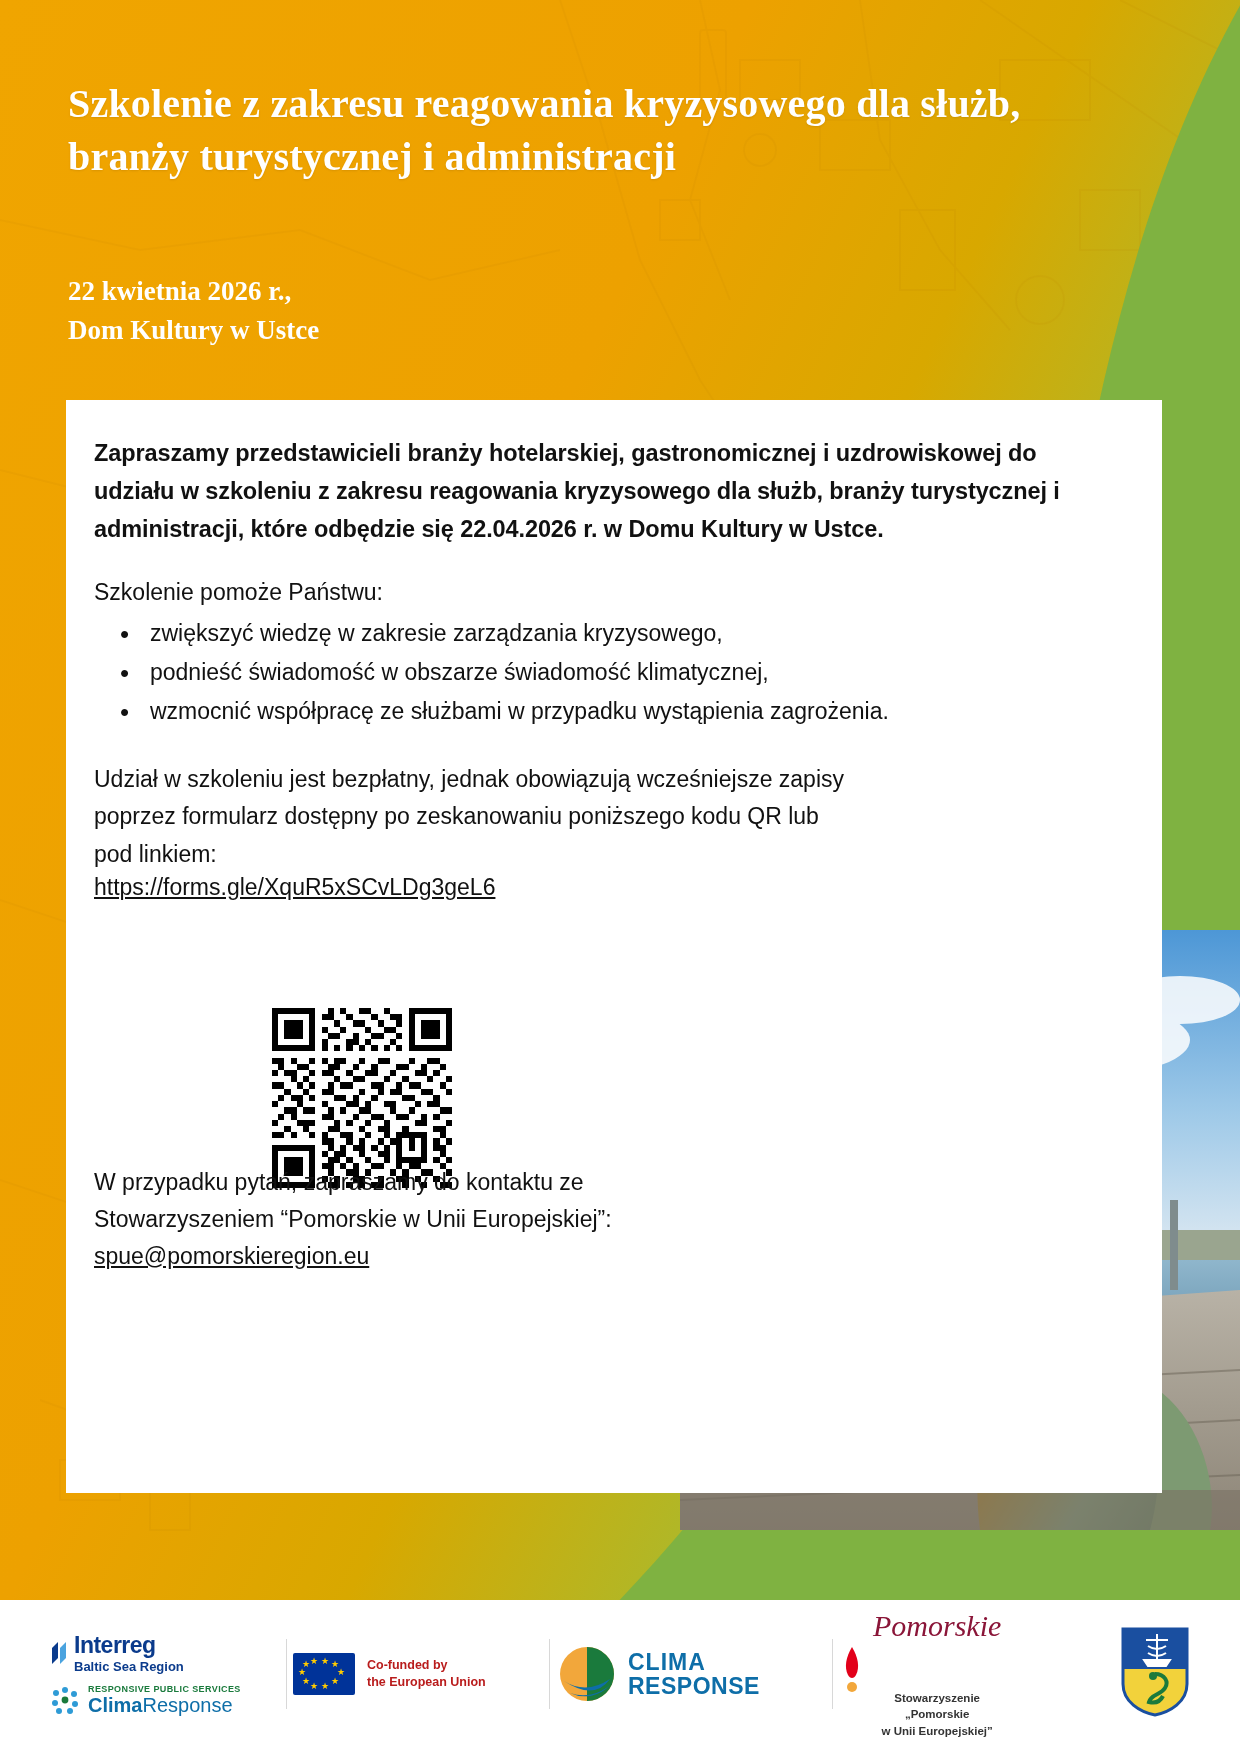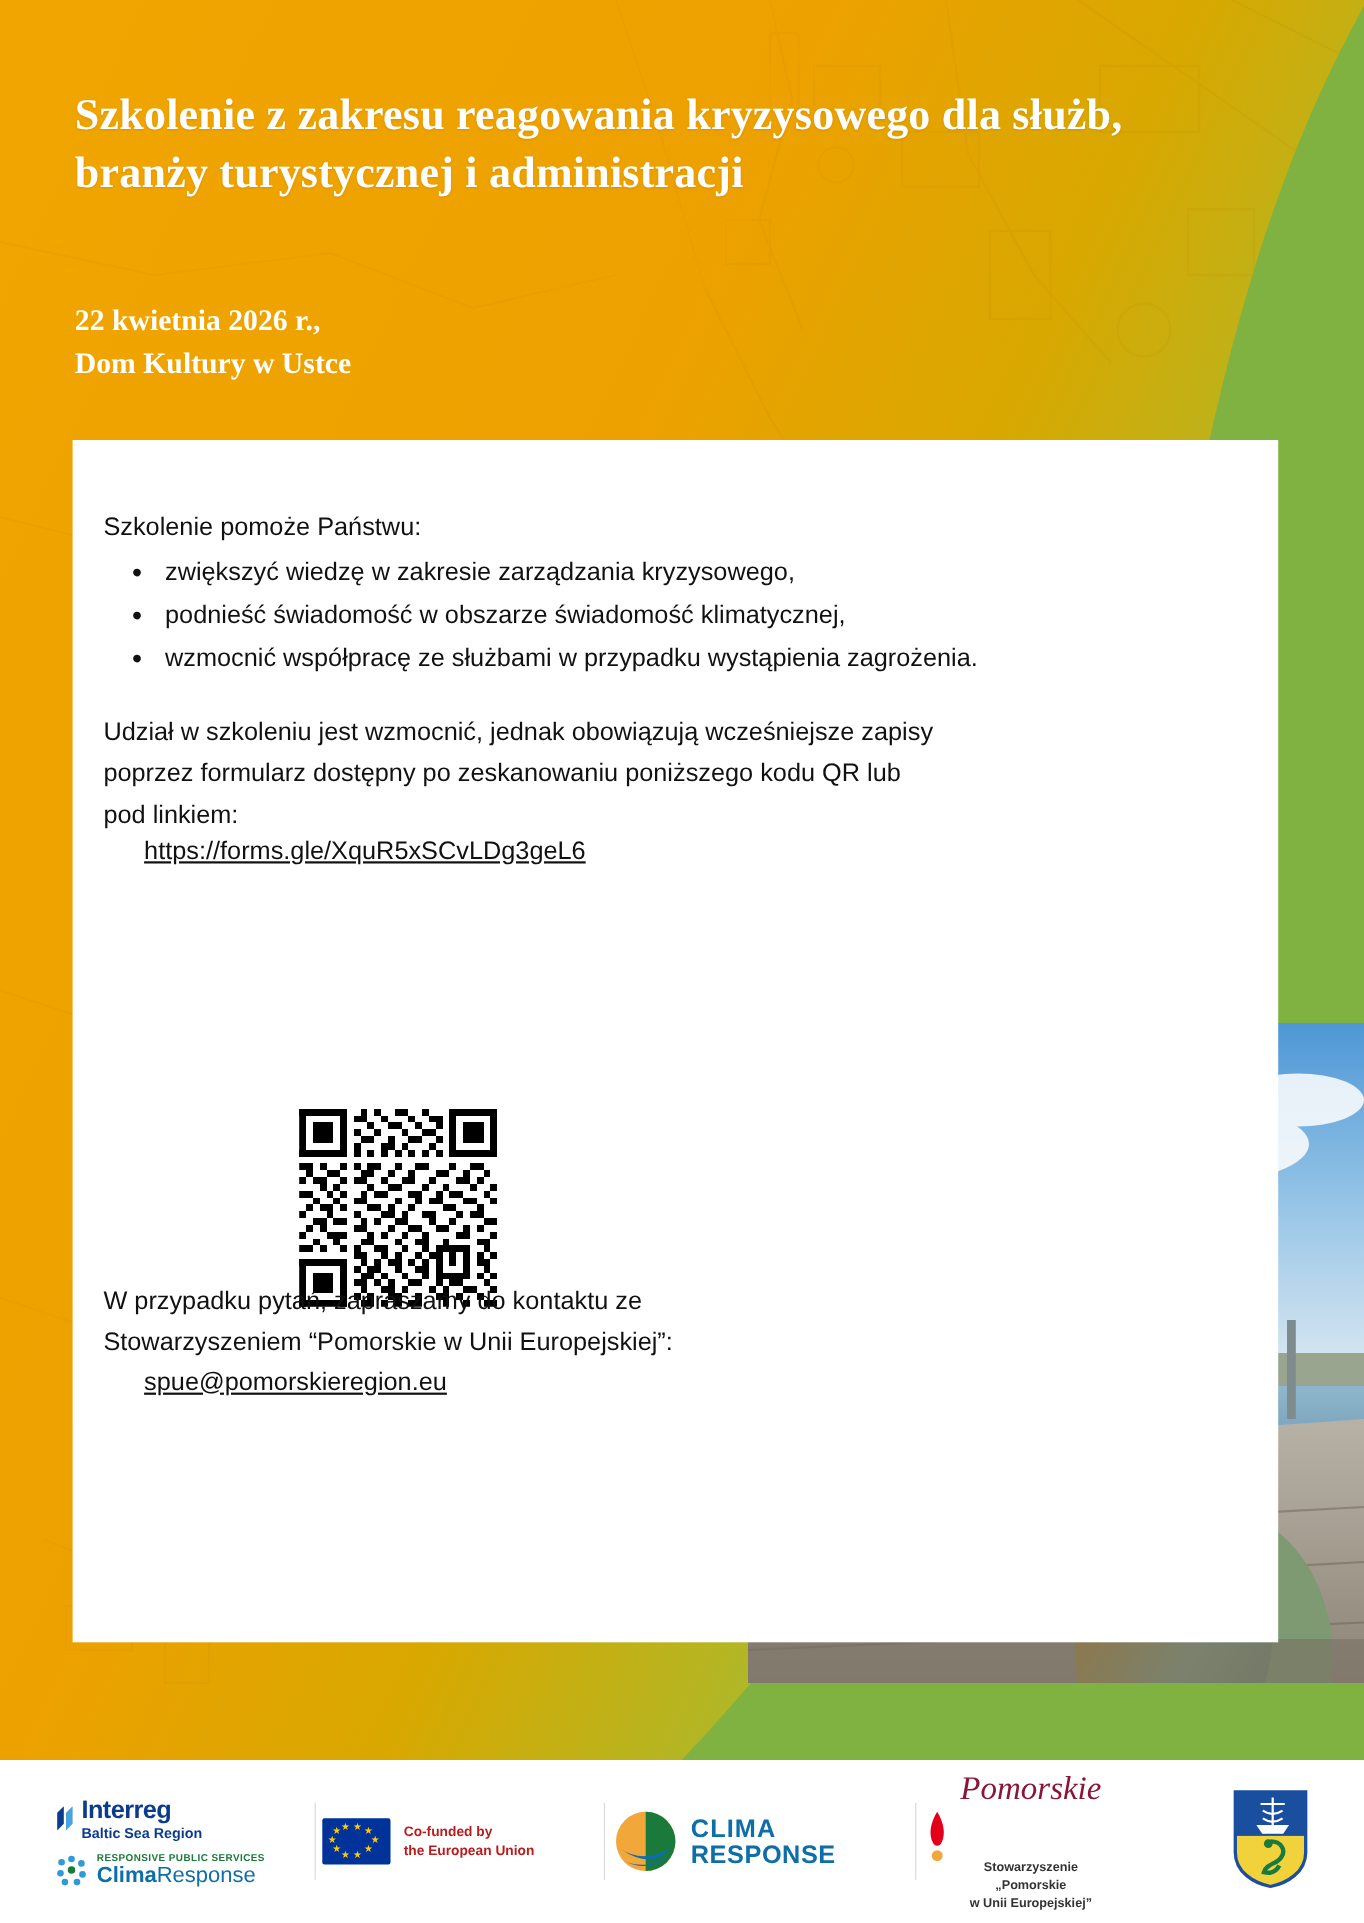--- a/index.html
+++ b/index.html
@@ -73,21 +73,20 @@
   }
   ul.bullets li:before{
     content:"•";position:absolute;left:-26px;top:-2px;font-size:26px;color:#111;
   }
   .para2{
     font-size:23px;color:#111;line-height:1.64;margin-top:30px;width:760px;
   }
   .link{
     color:#111;text-decoration:underline;
     font-size:23px;
-    margin-left:37px;
   }
   .qr-wrap{
     position:absolute;left:206px;top:608px;width:180px;height:180px;
   }
   .qr{width:180px;height:180px;display:block;}
   .contact{
     position:absolute;left:28px;top:764px;width:560px;
     font-size:23px;color:#111;line-height:1.6;
   }
 
@@ -230,29 +229,30 @@
         <path d="M392 300 q14 12 30 2" stroke="#5d7a5f" stroke-width="3" fill="none"></path>
         <path d="M330 340 C300 320 290 280 310 250 C322 232 344 230 352 246 C360 262 350 284 340 296" fill="#9a7c35"></path>
         <path d="M460 450 C510 470 540 540 530 600 L470 600 C486 540 478 490 455 468 Z" fill="#7d9a72"></path>
       </g>
       <rect x="0" y="560" width="560" height="40" fill="#7a7164" opacity="0.6"></rect>
     </svg>
   </div>
 
   <div class="card">
     <div class="card-inner">
+      <div class="lead">Zapraszamy przedstawicieli branży hotelarskiej, gastronomicznej i uzdrowiskowej do udziału w szkoleniu z zakresu reagowania kryzysowego dla służb, branży turystycznej i administracji, które odbędzie się 22.04.2026 r. w Domu Kultury w Ustce.</div>
 
       <div class="para">Szkolenie pomoże Państwu:</div>
       <ul class="bullets">
         <li>zwiększyć wiedzę w zakresie zarządzania kryzysowego,</li>
         <li>podnieść świadomość w obszarze świadomość klimatycznej,</li>
         <li>wzmocnić współpracę ze służbami w przypadku wystąpienia zagrożenia.</li>
       </ul>
 
-      <div class="para2">Udział w szkoleniu jest wzmocnić, jednak obowiązują wcześniejsze zapisy poprzez formularz dostępny po zeskanowaniu poniższego kodu QR lub pod linkiem:</div>
+      <div class="para2">Udział w szkoleniu jest bezpłatny, jednak obowiązują wcześniejsze zapisy poprzez formularz dostępny po zeskanowaniu poniższego kodu QR lub pod linkiem:</div>
       <a class="link" href="#">https://forms.gle/XquR5xSCvLDg3geL6</a>
     </div>
 
     <div class="qr-wrap">
       <svg class="qr" viewBox="0 0 29 29" shape-rendering="crispEdges">
         <rect width="29" height="29" fill="#ffffff"></rect>
         <g fill="#000000">
 
           <rect x="0" y="0" width="7" height="1"></rect>
             <rect x="0" y="6" width="7" height="1"></rect>

